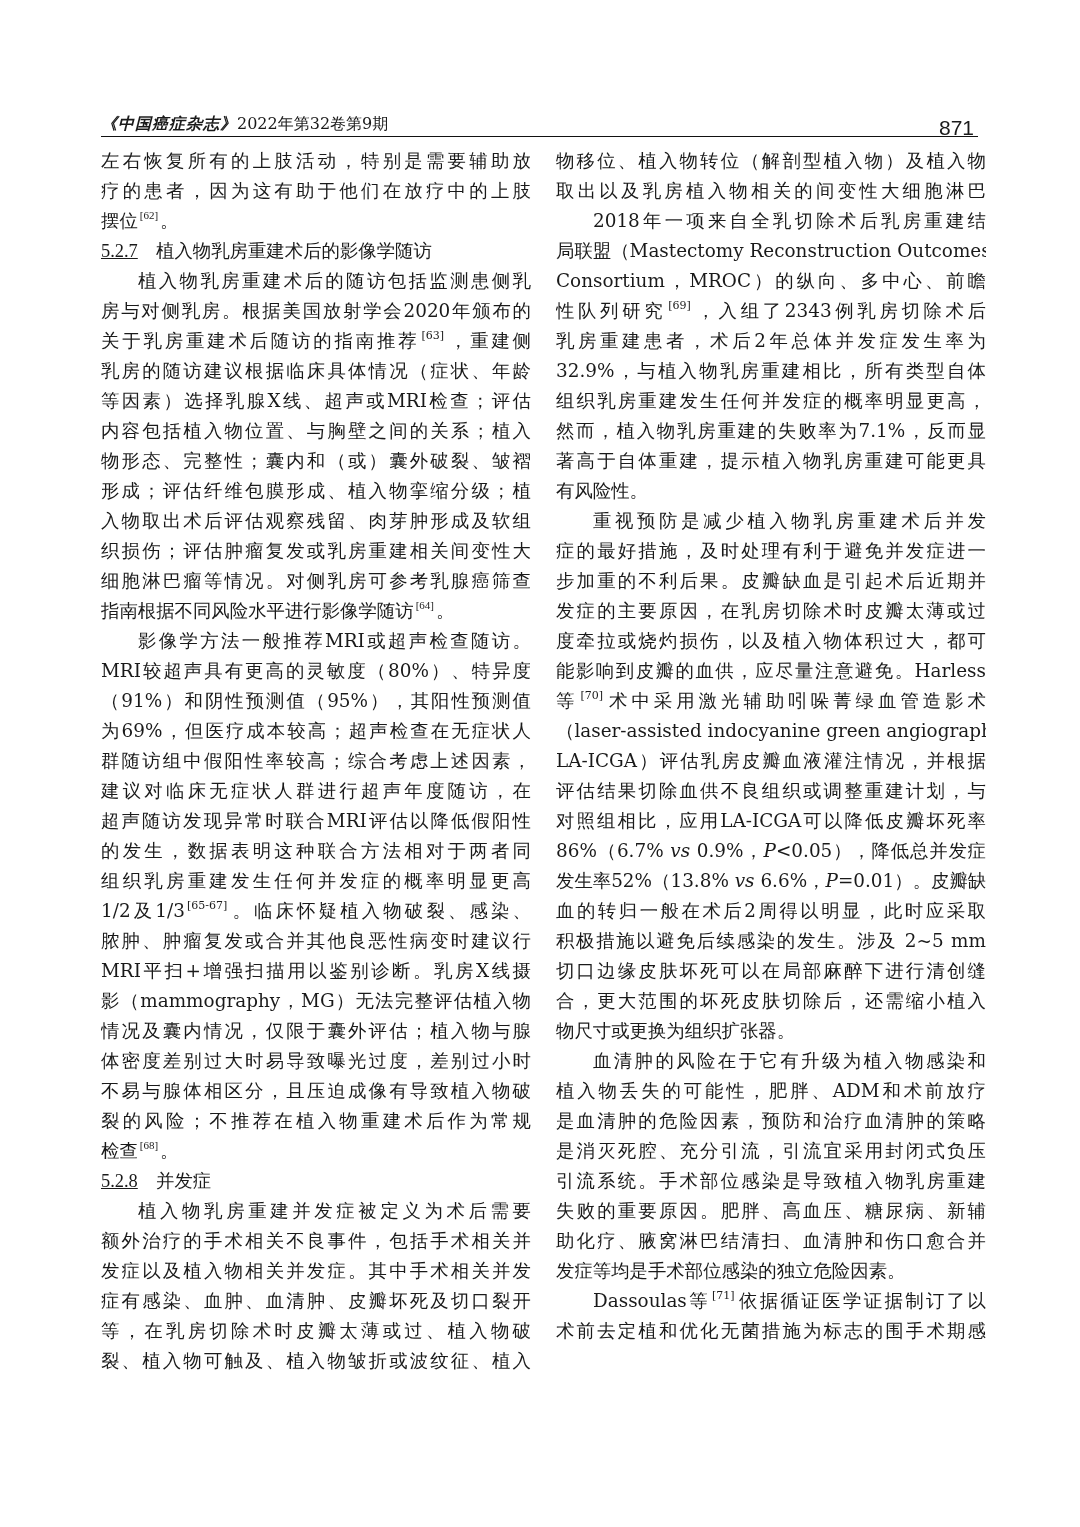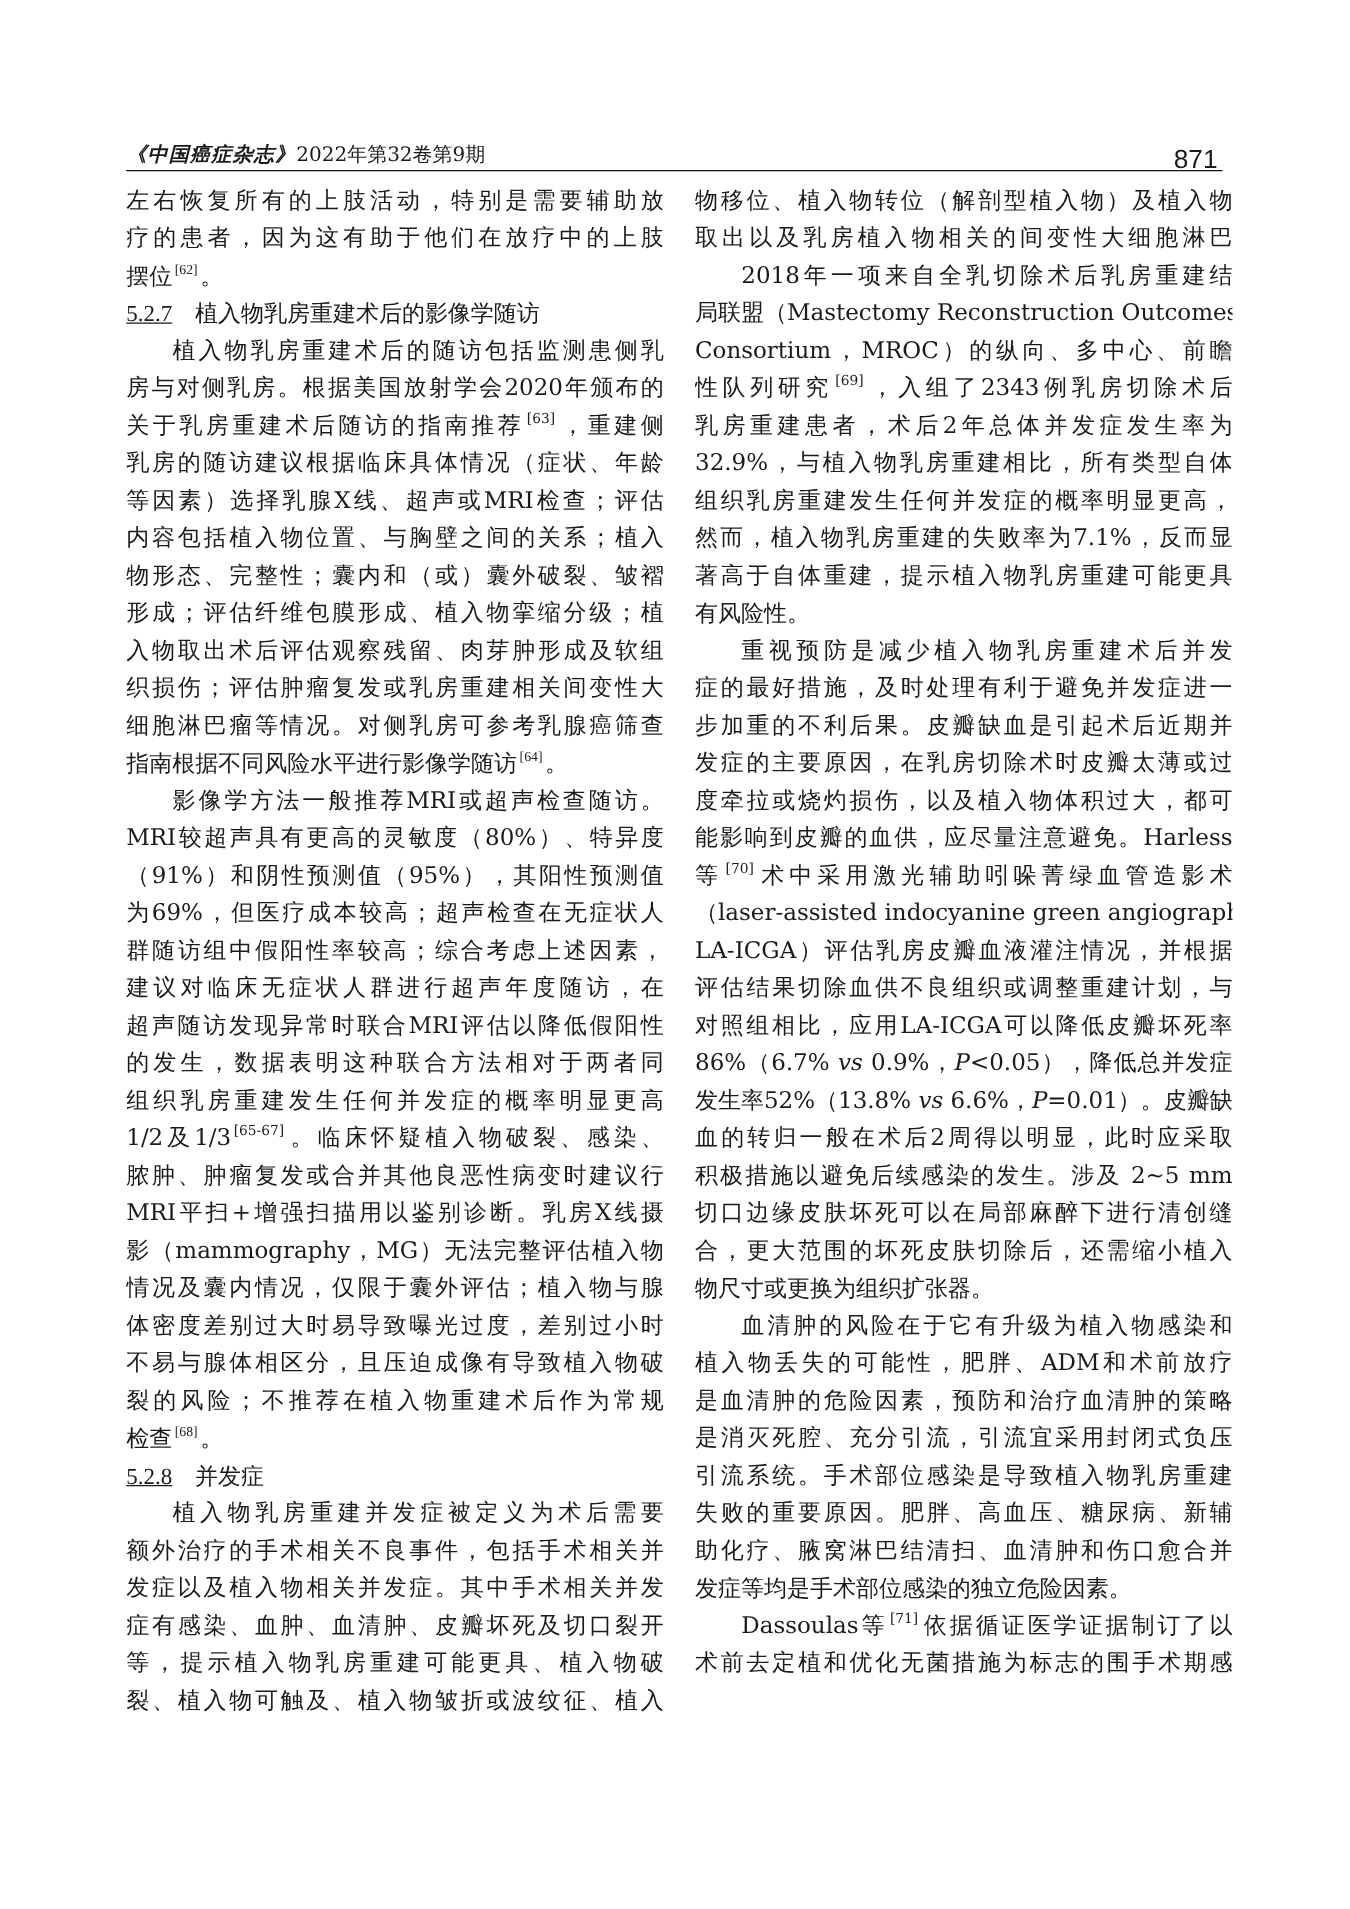--- a/index.html
+++ b/index.html
@@ -95,21 +95,21 @@
 
   <div class="heading">
     <span class="num">5.2.8</span><span>并发症</span>
   </div>
 
   <div>
     <span class="line indent">植入物乳房重建并发症被定义为术后需要</span>
     <span class="line">额外治疗的手术相关不良事件，包括手术相关并</span>
     <span class="line">发症以及植入物相关并发症。其中手术相关并发</span>
     <span class="line">症有感染、血肿、血清肿、皮瓣坏死及切口裂开</span>
-    <span class="line">等，提示植入物乳房重建可能更具、植入物破</span>
+    <span class="line">等，在乳房切除术时皮瓣太薄或过、植入物破</span>
     <span class="line">裂、植入物可触及、植入物皱折或波纹征、植入</span>
   </div>
 </div>
 
 <div class="col right">
   <div>
     <span class="line">物移位、植入物转位（解剖型植入物）及植入物</span>
     <span class="line">取出以及乳房植入物相关的间变性大细胞淋巴</span>
   </div>
 

